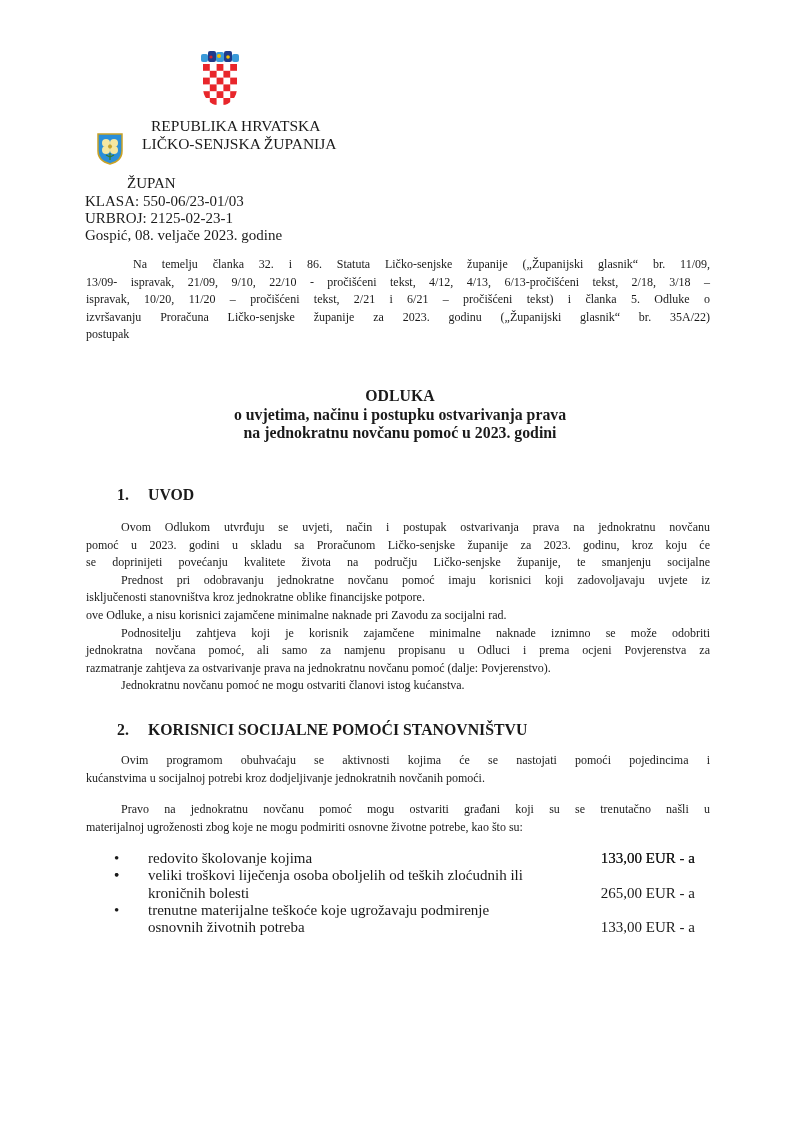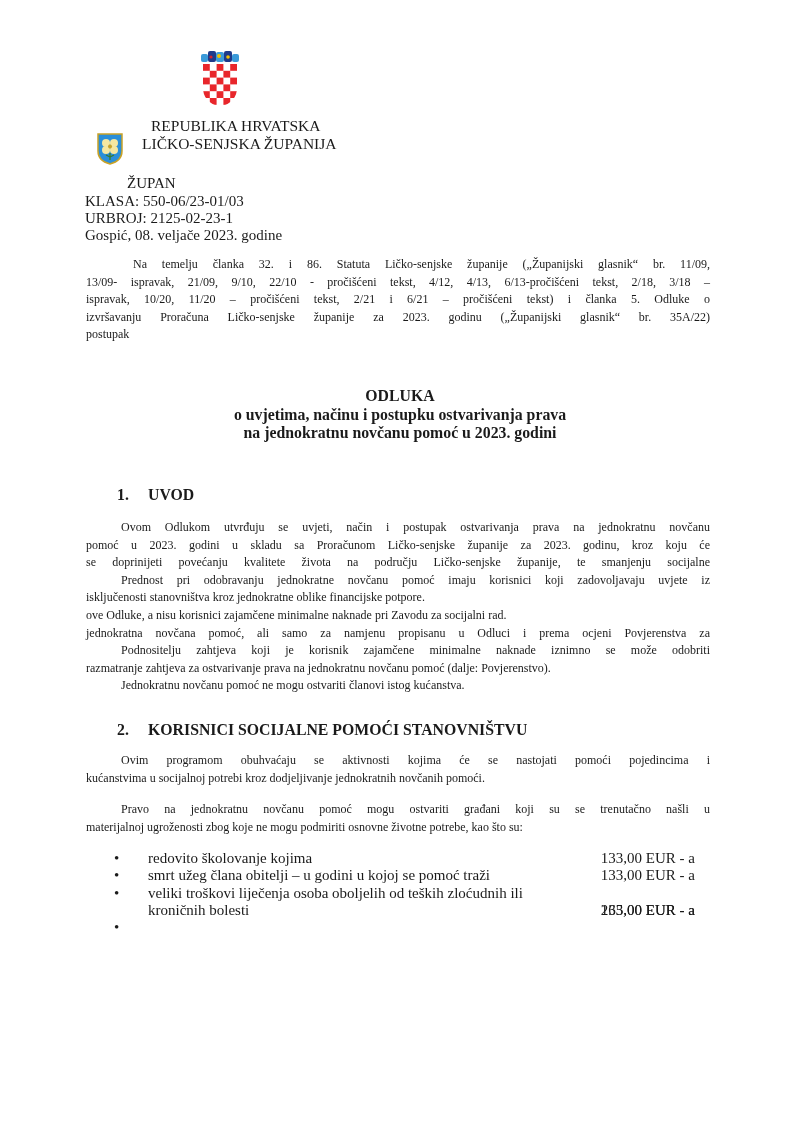--- a/index.html
+++ b/index.html
@@ -99,22 +99,22 @@
   <span class="num">1.</span><span>UVOD</span>
 </div>
 
 <div class="para" style="top:519px;">
   <span class="ln" style="padding-left:35px;">Ovom Odlukom utvrđuju se uvjeti, način i postupak ostvarivanja prava na jednokratnu novčanu</span>
   <span class="ln">pomoć u 2023. godini u skladu sa Proračunom Ličko-senjske županije za 2023. godinu, kroz koju će</span>
   <span class="ln">se doprinijeti povećanju kvalitete života na području Ličko-senjske županije, te smanjenju socijalne</span>
   <span class="ln" style="padding-left:35px;">Prednost pri odobravanju jednokratne novčanu pomoć imaju korisnici koji zadovoljavaju uvjete iz</span>
   <span class="ln last">isključenosti stanovništva kroz jednokratne oblike financijske potpore.</span>
   <span class="ln last">ove Odluke, a nisu korisnici zajamčene minimalne naknade pri Zavodu za socijalni rad.</span>
+  <span class="ln" style="padding-left:35px;">Podnositelju zahtjeva koji je korisnik zajamčene minimalne naknade iznimno se može odobriti</span>
   <span class="ln">jednokratna novčana pomoć, ali samo za namjenu propisanu u Odluci i prema ocjeni Povjerenstva za</span>
-  <span class="ln" style="padding-left:35px;">Podnositelju zahtjeva koji je korisnik zajamčene minimalne naknade iznimno se može odobriti</span>
   <span class="ln last">razmatranje zahtjeva za ostvarivanje prava na jednokratnu novčanu pomoć (dalje: Povjerenstvo).</span>
   <span class="ln last" style="padding-left:35px;">Jednokratnu novčanu pomoć ne mogu ostvariti članovi istog kućanstva.</span>
 </div>
 
 <div class="section" style="left:117px; top:721px;">
   <span class="num">2.</span><span>KORISNICI SOCIJALNE POMOĆI STANOVNIŠTVU</span>
 </div>
 
 <div class="para" style="top:752px;">
   <span class="ln" style="padding-left:35px;">Ovim programom obuhvaćaju se aktivnosti kojima će se nastojati pomoći pojedincima i</span>
@@ -127,25 +127,25 @@
 </div>
 
 <div class="bullets" style="top:850px; left:114px;">
   <div class="bullet-row">
     <span class="dot">•</span>
     <div class="txt">redovito školovanje kojima</div>
     <span class="amt">133,00 EUR - a</span>
   </div>
   <div class="bullet-row">
     <span class="dot">•</span>
-    <div class="txt" style="width:420px;">smrt užeg člana obitelji – u godini u kojoj se pomoć traži</div>
     <span class="amt">133,00 EUR - a</span>
   </div>
   <div class="bullet-row">
     <span class="dot">•</span>
     <div class="txt" style="width:375px;">veliki troškovi liječenja osoba oboljelih od teških zloćudnih ili kroničnih bolesti</div>
     <span class="amt">265,00 EUR - a</span>
   </div>
   <div class="bullet-row">
     <span class="dot">•</span>
+    <div class="txt" style="width:365px;">trenutne materijalne teškoće koje ugrožavaju podmirenje osnovnih životnih potreba</div>
     <span class="amt">133,00 EUR - a</span>
   </div>
 </div>
 
 </body></html>

